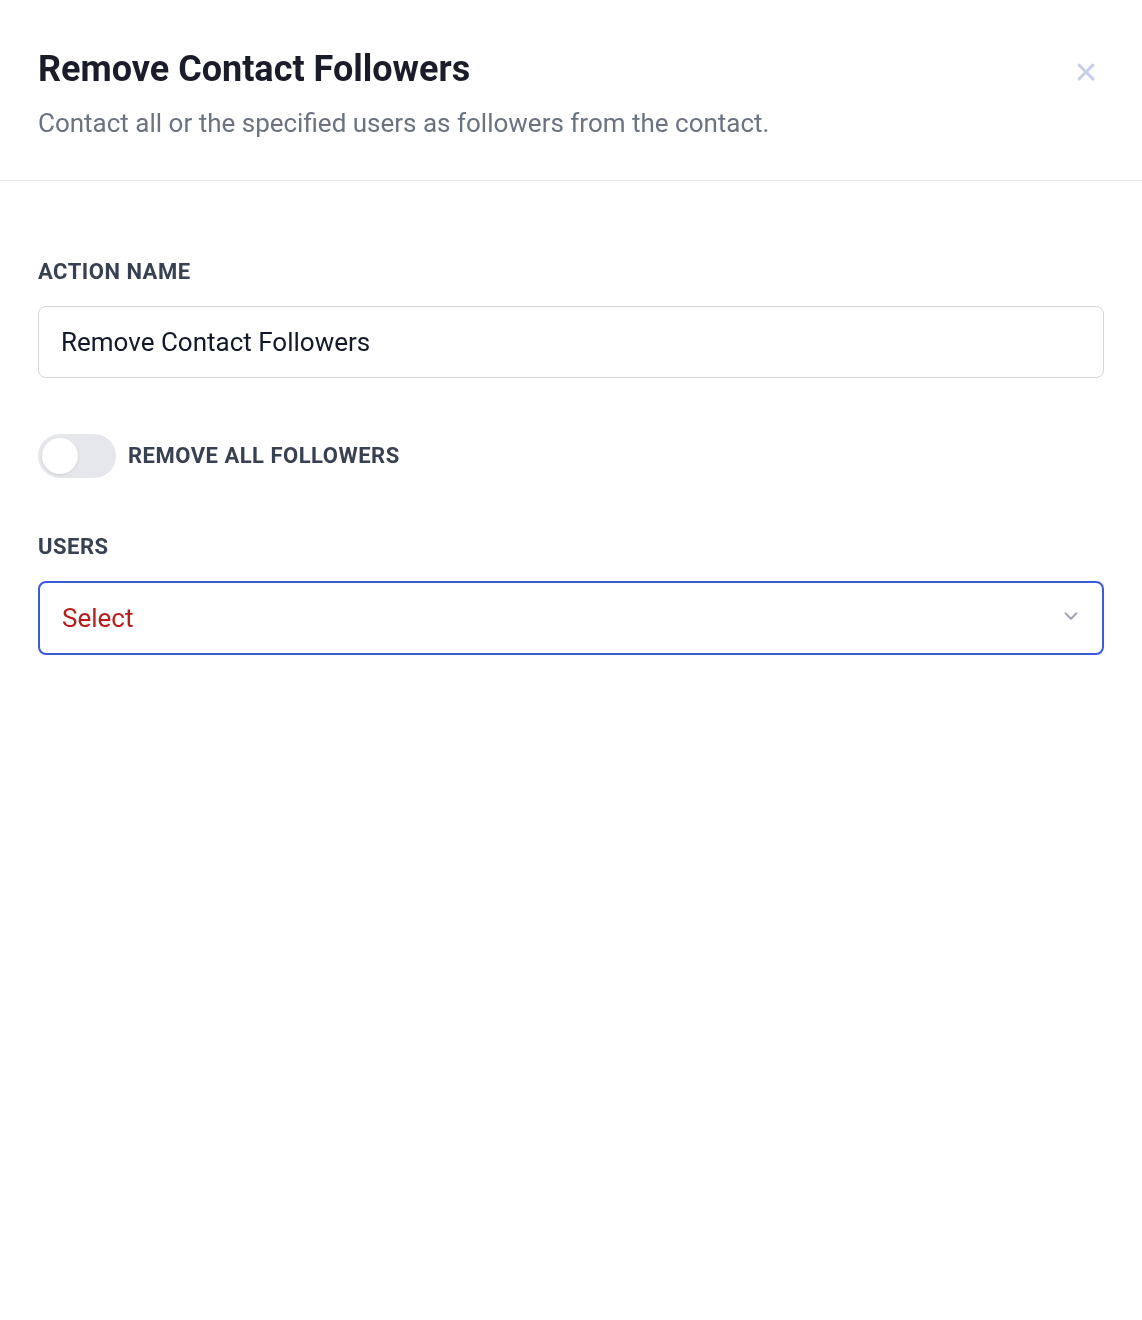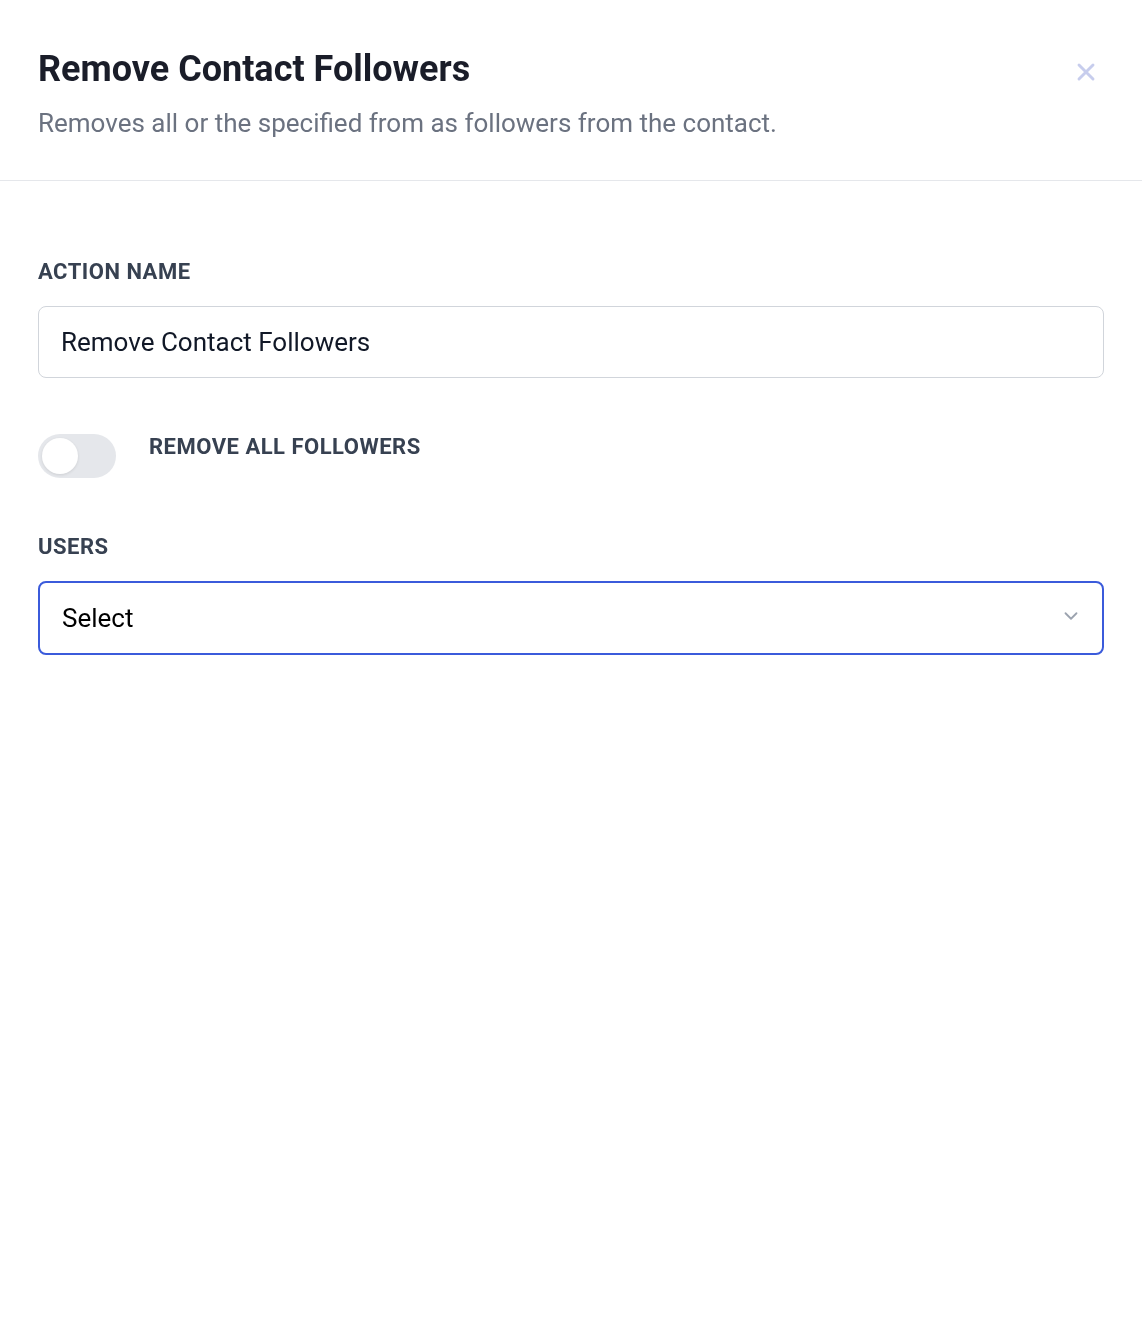--- a/index.html
+++ b/index.html
@@ -83,22 +83,22 @@
       font-size: 26px;
       color: #111827;
       border: 1px solid #d1d5db;
       border-radius: 8px;
       outline: none;
       font-family: inherit;
     }
     
     .toggle-row {
       display: flex;
-      align-items: flex-start;
-      gap: 33px;
+      align-items: center;
+      gap: 12px;
       margin-bottom: 56px;
     }
     
     .toggle {
       position: relative;
       width: 78px;
       height: 44px;
       background: #e5e7eb;
       border-radius: 22px;
       cursor: pointer;
@@ -126,21 +126,21 @@
     
     .select-wrapper {
       position: relative;
       width: 100%;
     }
     
     .select-input {
       width: 100%;
       padding: 20px 50px 20px 22px;
       font-size: 26px;
-      color: #000000;
+      color: #b91c1c;
       border: 2px solid #3b5bdb;
       border-radius: 8px;
       outline: none;
       cursor: pointer;
       background: #ffffff;
       font-family: inherit;
       text-align: left;
     }
     
     .chevron-icon {
@@ -158,21 +158,21 @@
       stroke-width: 2;
       fill: none;
     }
   </style>
 </head>
 <body>
 
 <div class="header">
   <div class="header-text">
     <h1 class="title">Remove Contact Followers</h1>
-    <p class="subtitle">Removes all or the specified from as followers from the contact.</p>
+    <p class="subtitle">Contact all or the specified users as followers from the contact.</p>
   </div>
   <div class="close-btn">
     <span>
       <svg viewBox="0 0 24 24" fill="none">
         <path d="M18 6L6 18M6 6l12 12" stroke-linecap="round"></path>
       </svg>
     </span>
   </div>
 </div>
 

